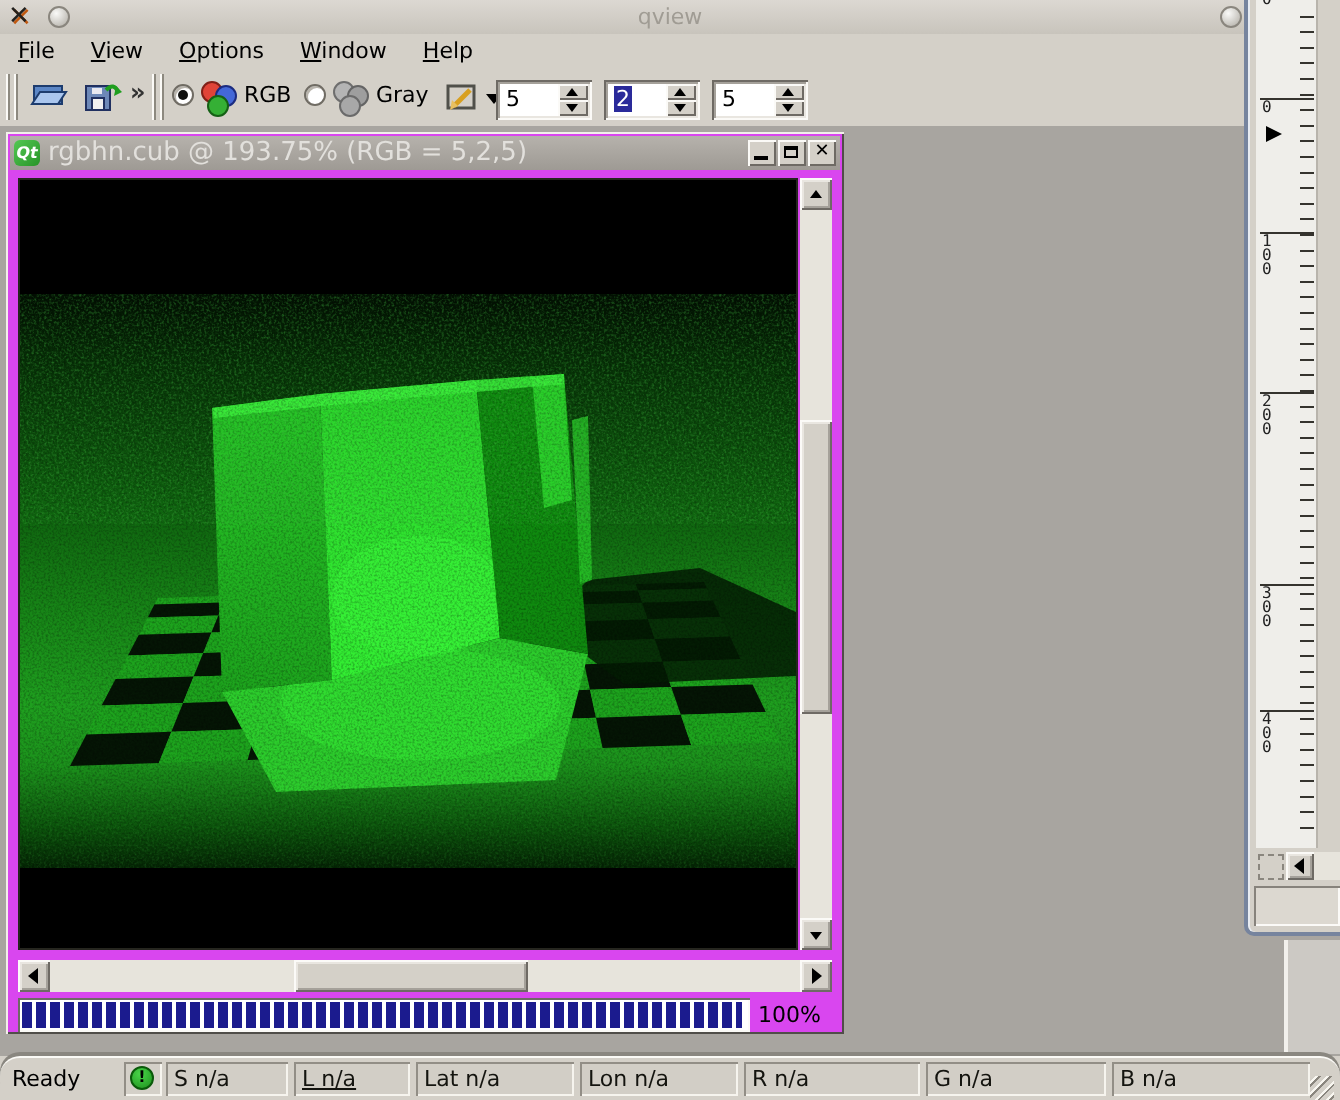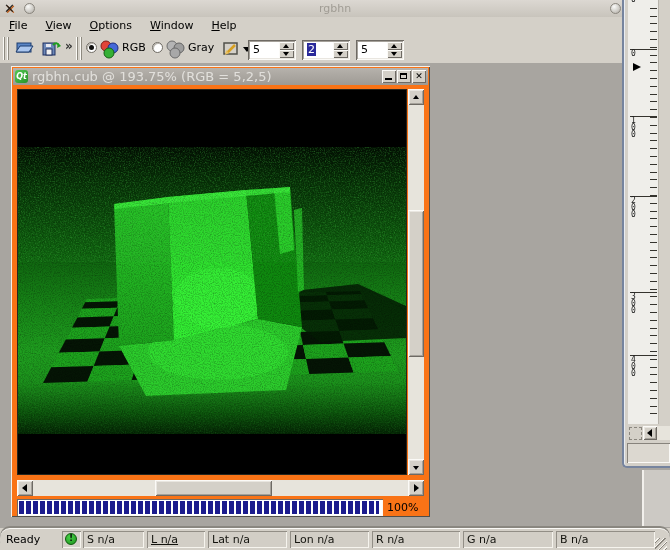--- a/index.html
+++ b/index.html
@@ -45,21 +45,21 @@
   .spin-up{top:0;} .spin-dn{top:8px;}
   .tri{position:absolute;width:0;height:0;}
   .tri.up{left:4px;top:2px;border-left:3px solid transparent;border-right:3px solid transparent;border-bottom:4px solid #000;}
   .tri.dn{left:4px;top:2px;border-left:3px solid transparent;border-right:3px solid transparent;border-top:4px solid #000;}
   .tri.left{border-top:4px solid transparent;border-bottom:4px solid transparent;border-right:5px solid #000;}
   .tri.right{border-top:4px solid transparent;border-bottom:4px solid transparent;border-left:5px solid #000;}
   .dd-arrow{top:12px;border-left:4px solid transparent;border-right:4px solid transparent;border-top:5px solid #000;}
   
   #mdi{left:0;top:63px;width:670px;height:465px;background:#a8a5a0;}
   
-  #childwin{left:11px;top:66px;width:419px;height:451px;background:#f97316;z-index:2;
+  #childwin{left:3px;top:66px;width:419px;height:451px;background:#d946ef;z-index:2;
     box-shadow:inset 1px 1px 0 #f2f0ea, inset -1px -1px 0 #504e49;}
   #ctitle{left:2px;top:2px;width:415px;height:17px;
     background:linear-gradient(180deg,#b6b2ac,#9e9a94);display:flex;align-items:center;padding:0 2px;box-sizing:border-box;}
   #qt-icon{width:13px;height:13px;border-radius:3px;background:linear-gradient(135deg,#52c852,#289428);
     color:#fff;font-size:8px;font-weight:bold;font-style:italic;text-align:center;line-height:13px;flex:none;}
   #ctitle-text{margin-left:4px;color:#e2e0dc;font-size:13px;white-space:nowrap;overflow:hidden;flex:1;}
   .cbtn{width:14px;height:13px;margin-left:1px;position:relative;flex:none;background:#d4d0c8;
     box-shadow:inset 1px 1px 0 #fbfaf7, inset -1px -1px 0 #6e6a64;}
   .glyph-min{position:absolute;left:3px;bottom:3px;width:7px;height:2px;background:#000;}
   .glyph-max{position:absolute;left:3px;top:3px;width:7px;height:6px;border:1px solid #000;border-top-width:2px;box-sizing:border-box;}
@@ -116,21 +116,21 @@
     border-left:2px solid #f2f0ec;box-sizing:border-box;}
 </style>
 </head>
 <body>
 
 <div id="screen">
 
   <div class="abs" id="titlebar">
     <span class="abs" id="app-icon">✕</span>
     <span class="abs tb-circle" style="left:24px;"></span>
-    <div class="abs" id="window-title">rgbhn</div>
+    <div class="abs" id="window-title">qview</div>
     <span class="abs tb-circle" style="left:610px;"></span>
   </div>
 
   <div class="abs" id="menubar">
     <span class="menu-item">File</span>
     <span class="menu-item">View</span>
     <span class="menu-item">Options</span>
     <span class="menu-item">Window</span>
     <span class="menu-item">Help</span>
   </div>

